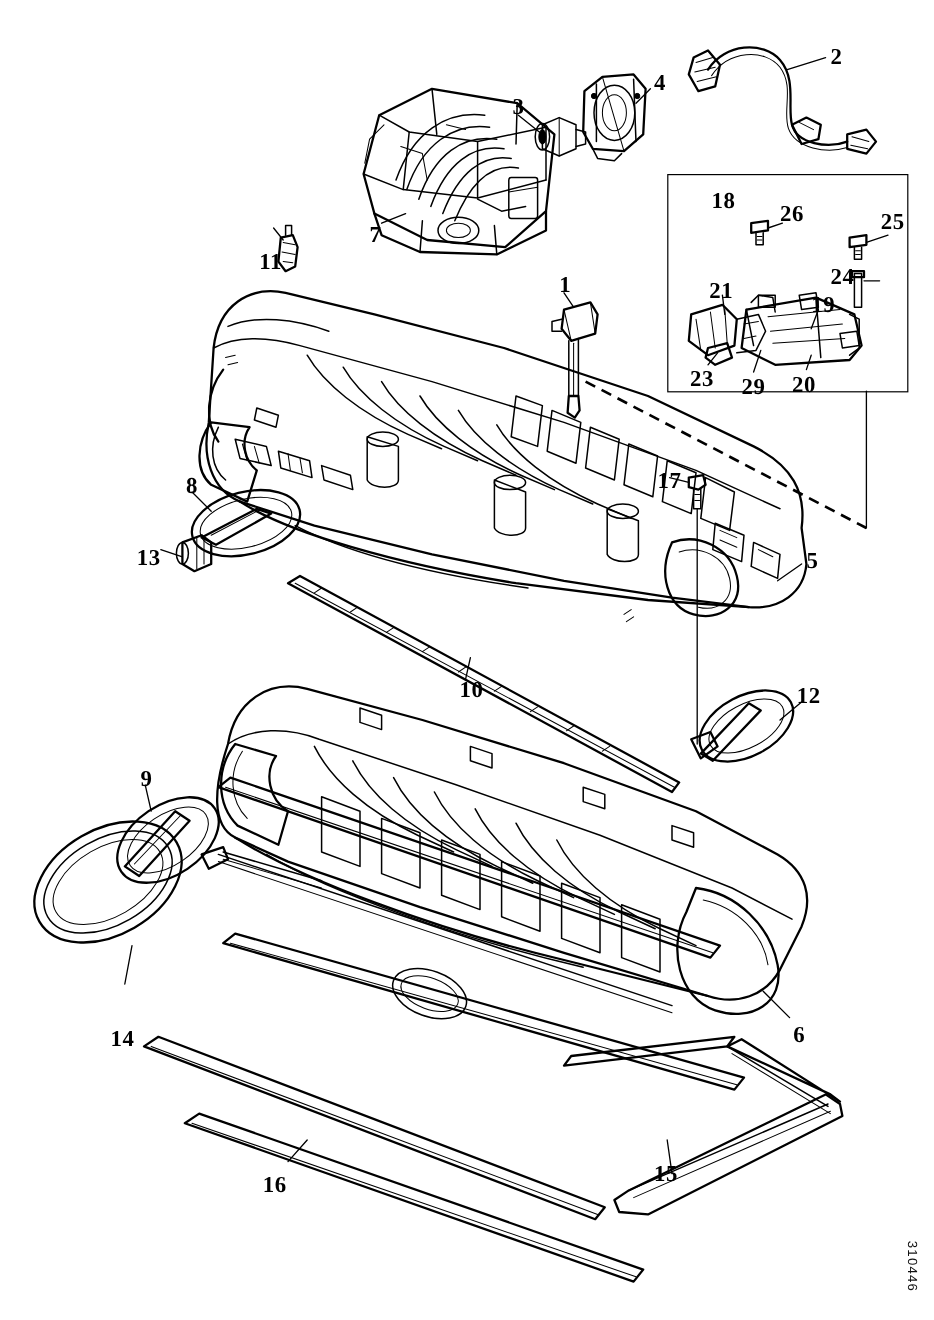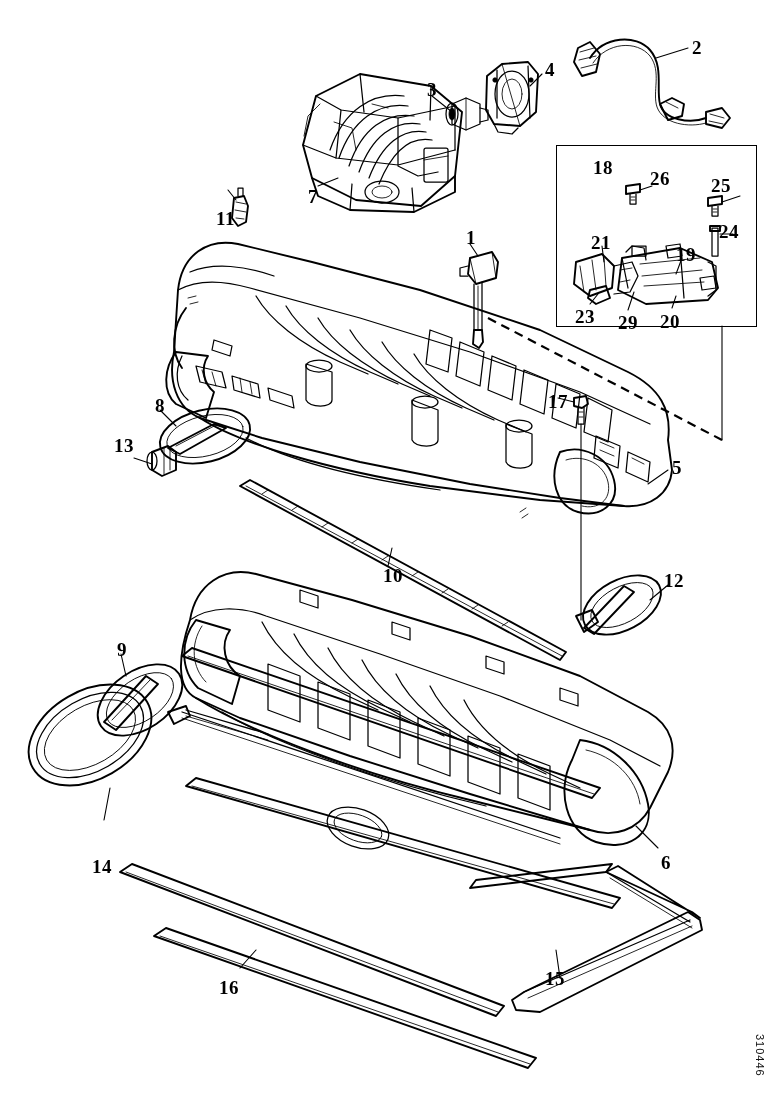--- a/index.html
+++ b/index.html
@@ -385,30 +385,30 @@
   <div class="callout" style="left:427px;top:80px;">3</div>
   <div class="callout" style="left:545px;top:60px;">4</div>
   <div class="callout" style="left:672px;top:458px;">5</div>
   <div class="callout" style="left:661px;top:853px;">6</div>
   <div class="callout" style="left:308px;top:187px;">7</div>
   <div class="callout" style="left:155px;top:396px;">8</div>
   <div class="callout" style="left:117px;top:640px;">9</div>
   <div class="callout" style="left:383px;top:534px;margin-top:32px;">10</div>
   <div class="callout" style="left:216px;top:177px;margin-top:32px;">11</div>
   <div class="callout" style="left:664px;top:571px;">12</div>
-  <div class="callout" style="left:114px;top:436px;">13</div>
+  <div class="callout" style="left:114px;top:456px;">13</div>
   <div class="callout" style="left:92px;top:833px;margin-top:24px;">14</div>
   <div class="callout" style="left:545px;top:937px;margin-top:32px;">15</div>
   <div class="callout" style="left:219px;top:978px;">16</div>
   <div class="callout" style="left:536px;top:392px;margin-left:12px;">17</div>
   <div class="callout" style="left:566px;top:158px;margin-left:27px;">18</div>
   <div class="callout" style="left:676px;top:245px;">19</div>
   <div class="callout" style="left:660px;top:312px;">20</div>
   <div class="callout" style="left:591px;top:233px;">21</div>
   <div class="callout" style="left:618px;top:313px;">29</div>
   <div class="callout" style="left:575px;top:307px;">23</div>
-  <div class="callout" style="left:719px;top:222px;font-family:Liberation Serif, serif;">24</div>
-  <div class="callout" style="left:711px;top:176px;">25</div>
+  <div class="callout" style="left:692px;top:222px;font-family:Liberation Serif, serif;">24</div>
+  <div class="callout" style="left:734px;top:176px;">25</div>
   <div class="callout" style="left:650px;top:169px;">26</div>
 
   <div class="watermark" style="left:766px;top:1034px;">310446</div>
 
 </div>
 
 </body></html>

